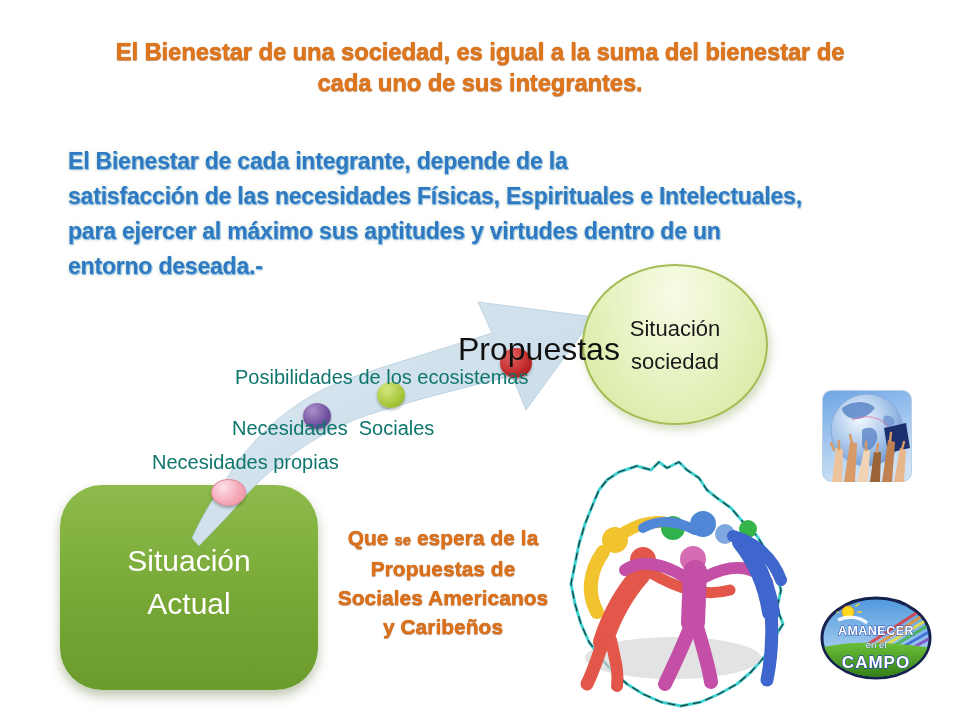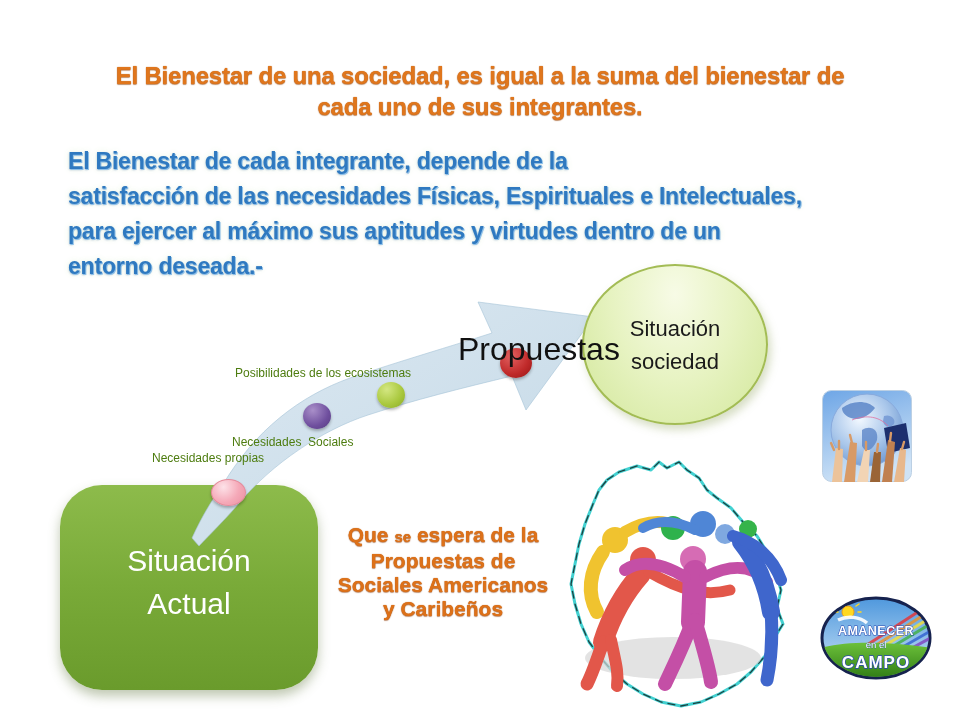--- a/index.html
+++ b/index.html
@@ -2,21 +2,21 @@
 <html><head>
 <meta charset="utf-8">
 <style>
   html,body{margin:0;padding:0;background:#ffffff;}
   .slide{
     position:relative;width:960px;height:720px;background:#ffffff;overflow:hidden;
     font-family:"Liberation Sans",sans-serif;
   }
   
   .title{
-    position:absolute;top:60px;left:0;width:960px;text-align:center;
+    position:absolute;top:36px;left:0;width:960px;text-align:center;
     font-weight:bold;font-size:24px;line-height:31px;letter-spacing:-0.2px;
     color:#e0761c;
     text-shadow:0 1px 1px rgba(150,70,10,.55), 0 0 1px #b85c10;
   }
   
   .body-text{
     position:absolute;top:144px;left:40px;width:905px;
     font-weight:bold;font-size:23px;line-height:35px;letter-spacing:-0.2px;
     color:#2f79c0;
     text-shadow:1px 1px 0 #8fc0e8, 0 0 6px rgba(232,244,222,.95), 0 1px 2px rgba(25,75,135,.45);
@@ -46,29 +46,29 @@
   .dot-pink  {left:211px;top:479px;width:33px;height:25px;
     background:radial-gradient(circle at 35% 28%,#fde2e8 0%,#f5a9b8 55%,#ec8fa2 100%);
     border:1.5px solid #e58b9b;}
   .dot-purple{left:303px;top:403px;width:28px;height:26px;
     background:radial-gradient(circle at 35% 28%,#a98fc9 0%,#6f4f9e 60%,#553a7e 100%);}
   .dot-green {left:377px;top:382px;width:28px;height:26px;
     background:radial-gradient(circle at 35% 28%,#d4e782 0%,#a9c83e 58%,#8aa926 100%);}
   .dot-red   {left:500px;top:348px;width:32px;height:30px;
     background:radial-gradient(circle at 35% 28%,#e26060 0%,#c02a2a 58%,#951414 100%);}
   
-  .m-label{position:absolute;color:#4d7c0f;font-size:12px;white-space:pre;}
+  .m-label{position:absolute;color:#0f766e;font-size:20px;white-space:pre;}
   .m-label.propias    {left:152px;top:451px;}
-  .m-label.sociales   {left:232px;top:435px;}
+  .m-label.sociales   {left:232px;top:417px;}
   .m-label.ecosistemas{left:235px;top:366px;}
   .m-label.propuestas {left:458px;top:331px;font-size:32px;color:#111111;}
   
   .callout{
     position:absolute;left:316px;top:523px;width:254px;text-align:center;
-    font-weight:bold;font-size:21px;line-height:24px;color:#dd7119;
+    font-weight:bold;font-size:21px;line-height:29px;color:#dd7119;
     text-shadow:0 1px 1px rgba(140,60,10,.5), 0 0 1px #b85c10;
   }
   .callout .small{font-size:15px;}
   
   .globe-img {position:absolute;left:822px;top:390px;width:90px;height:92px;}
   .unity-img {position:absolute;left:545px;top:432px;width:252px;height:285px;}
   .logo-img  {position:absolute;left:820px;top:596px;width:112px;height:84px;}
 </style>
 </head>
 <body>

